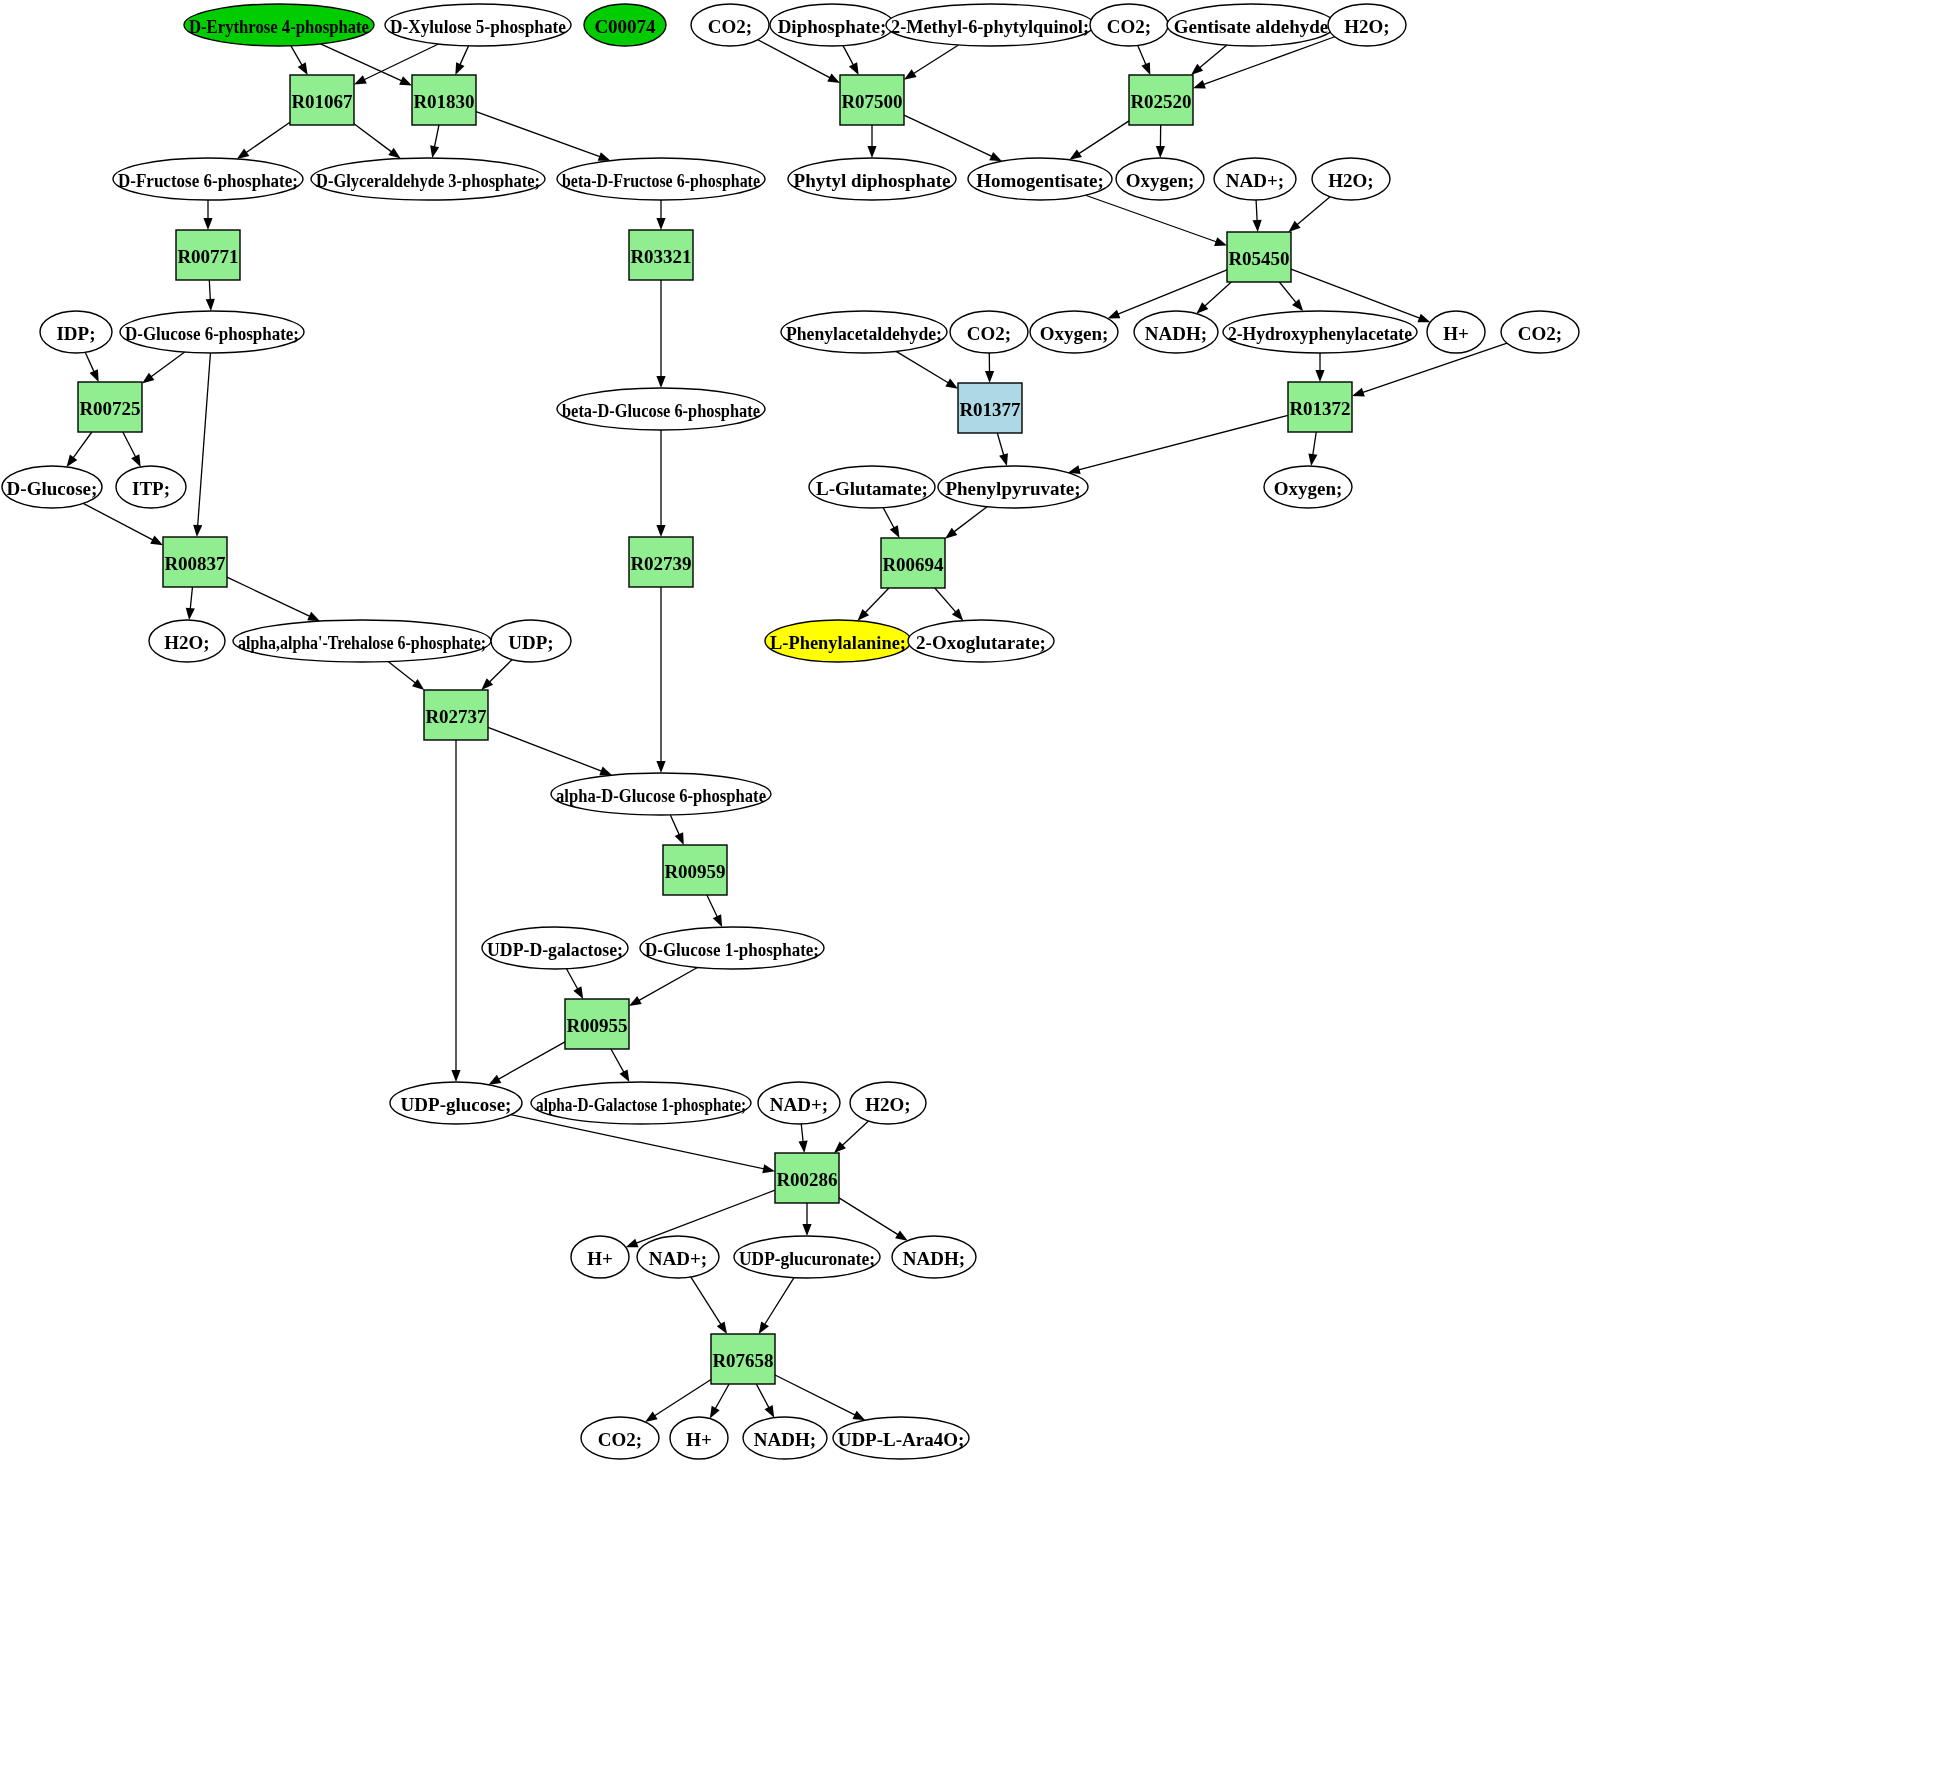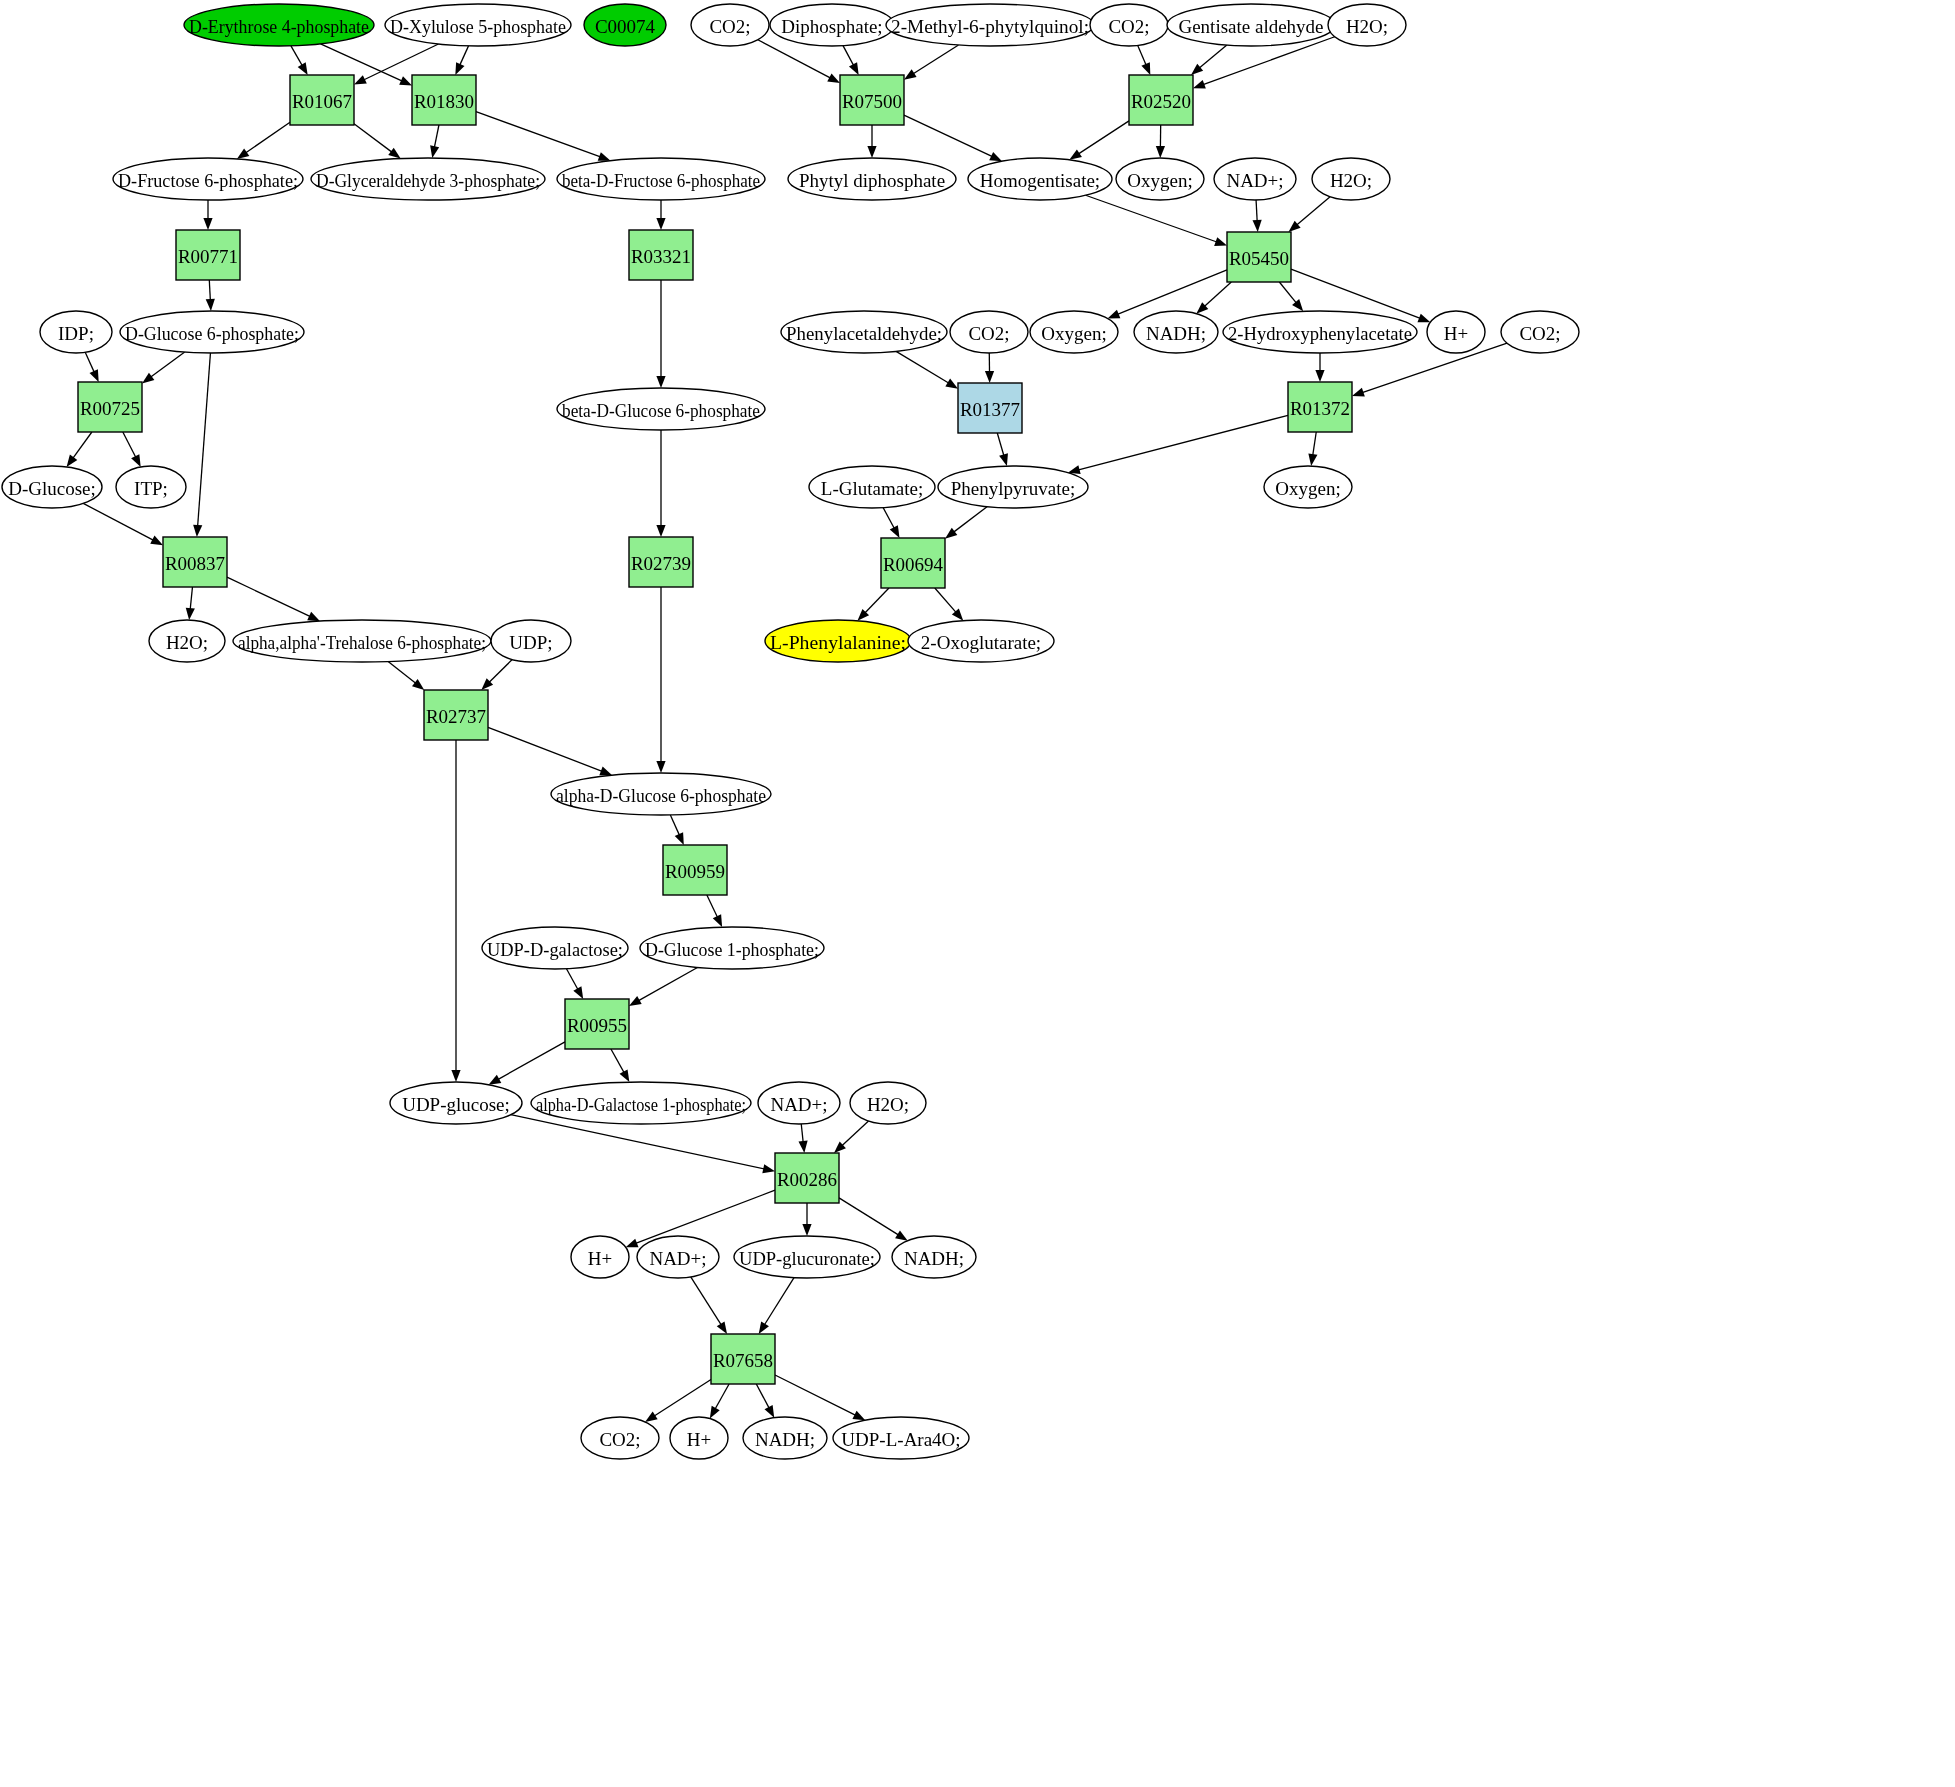--- a/index.html
+++ b/index.html
@@ -9,20 +9,21 @@
     background: #ffffff;
   }
   body {
     font-family: "Liberation Serif", "DejaVu Serif", serif;
   }
   #graph-root {
     position: relative;
     width: 1955px;
     height: 1787px;
     overflow: hidden;
+    font-weight: bold;
   }
   svg.graph-canvas {
     display: block;
     width: 1955px;
     height: 1787px;
   }
   .node-shape {
     stroke: #000000;
     stroke-width: 1.4;
   }

